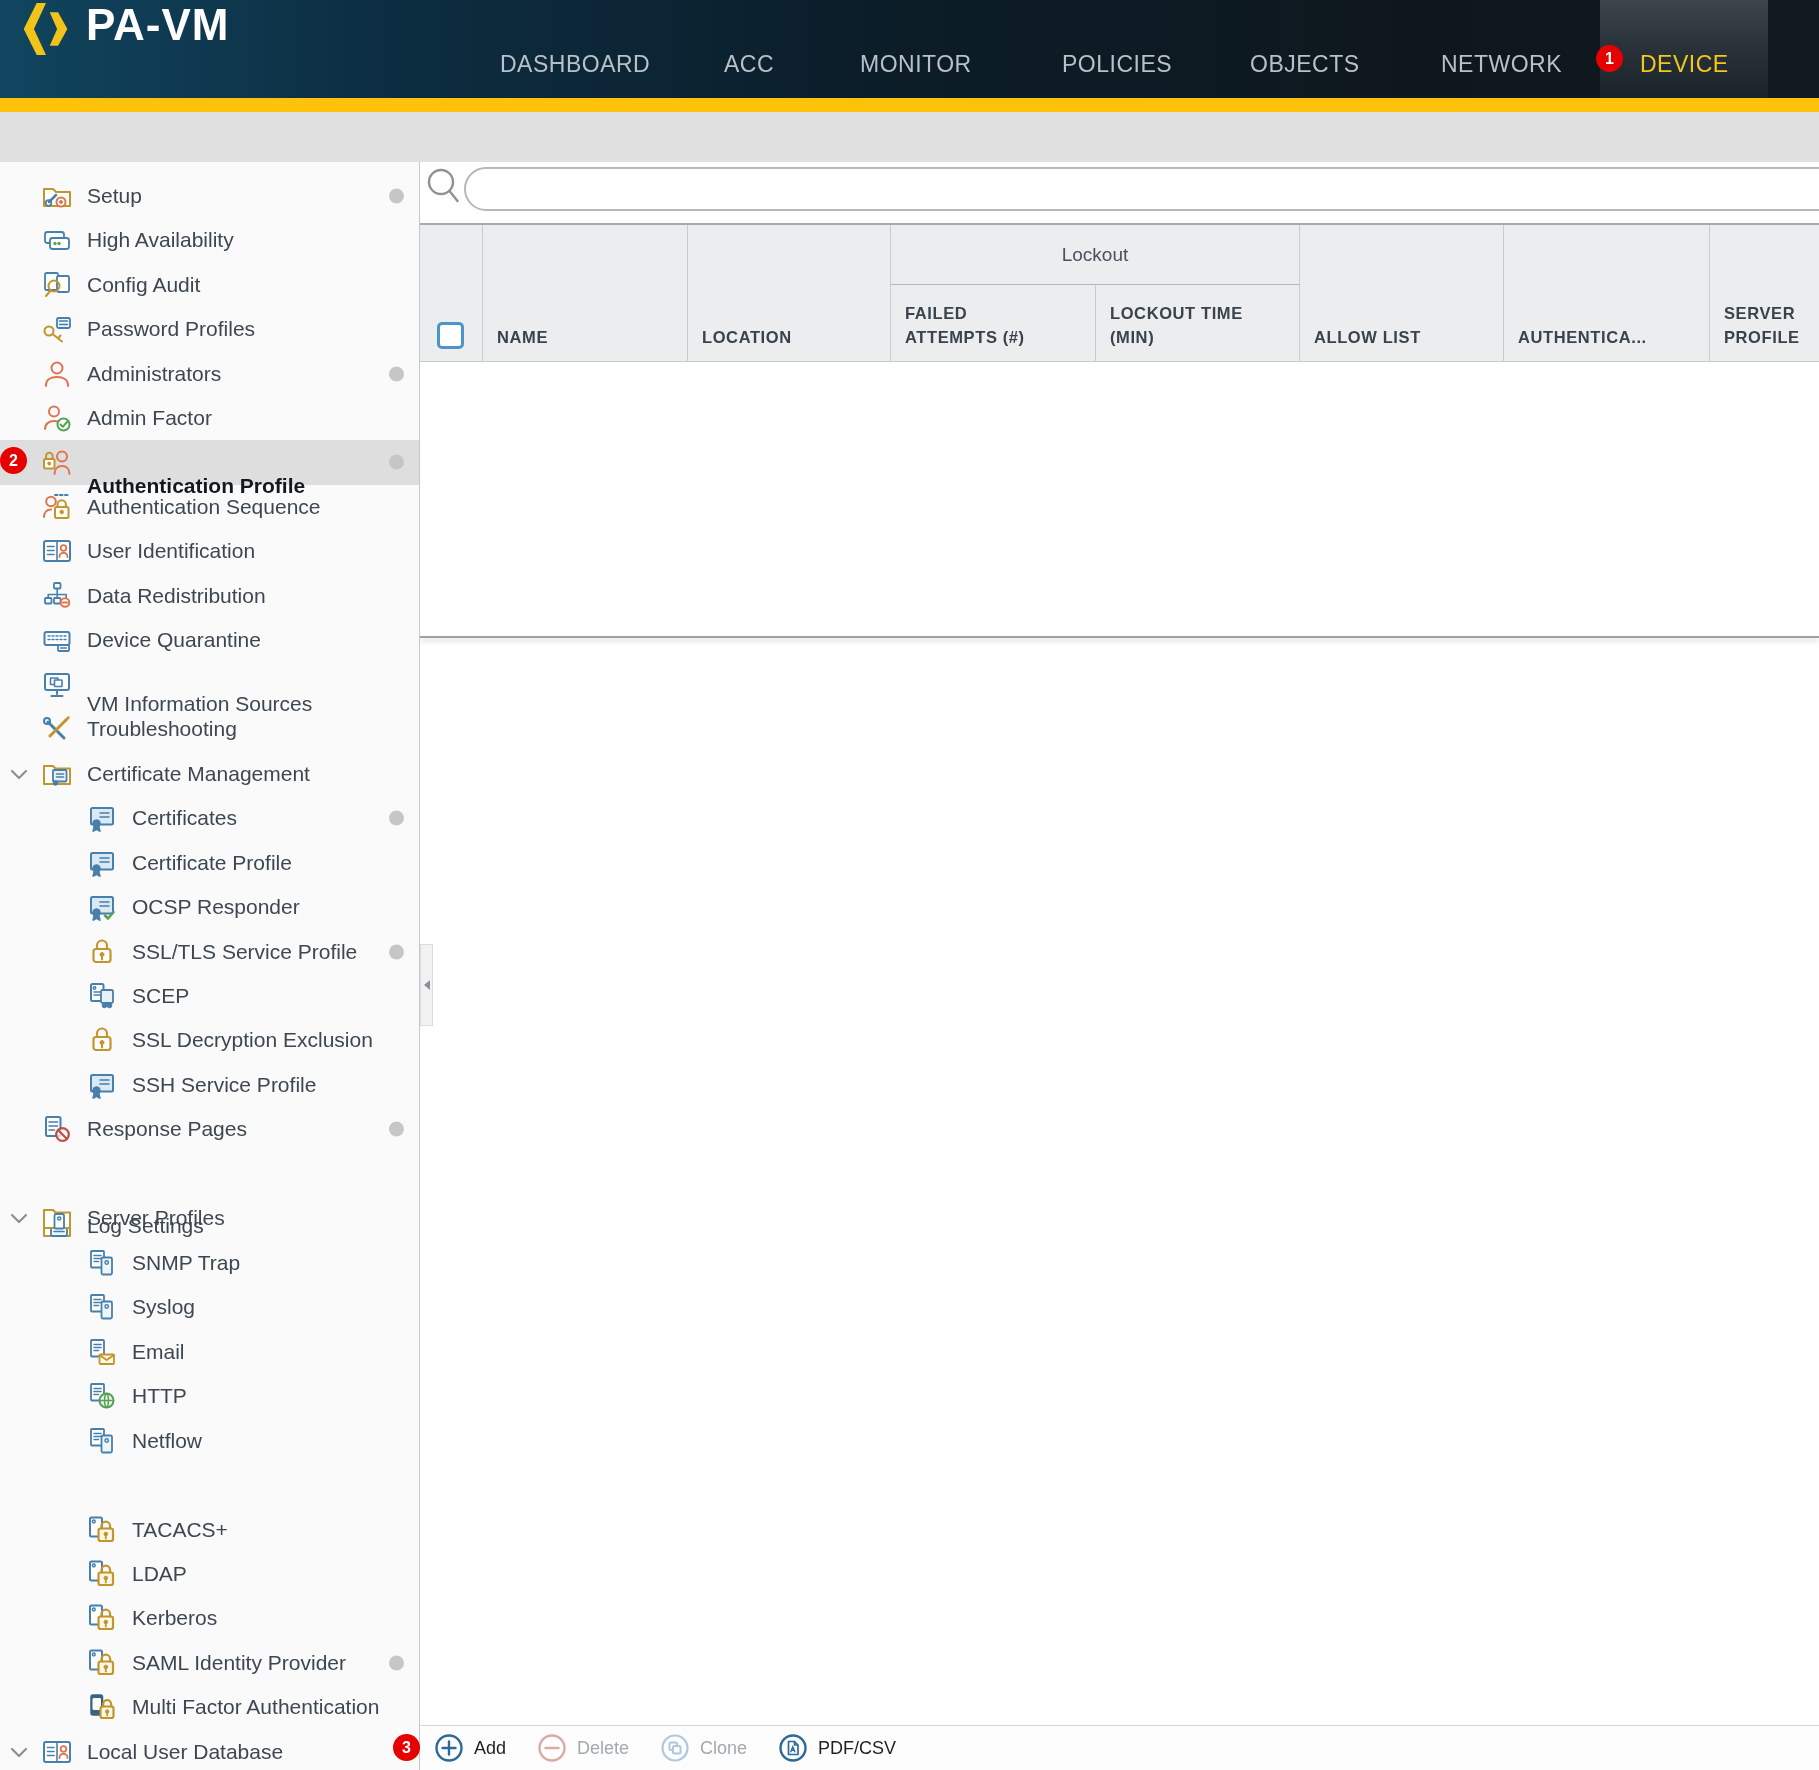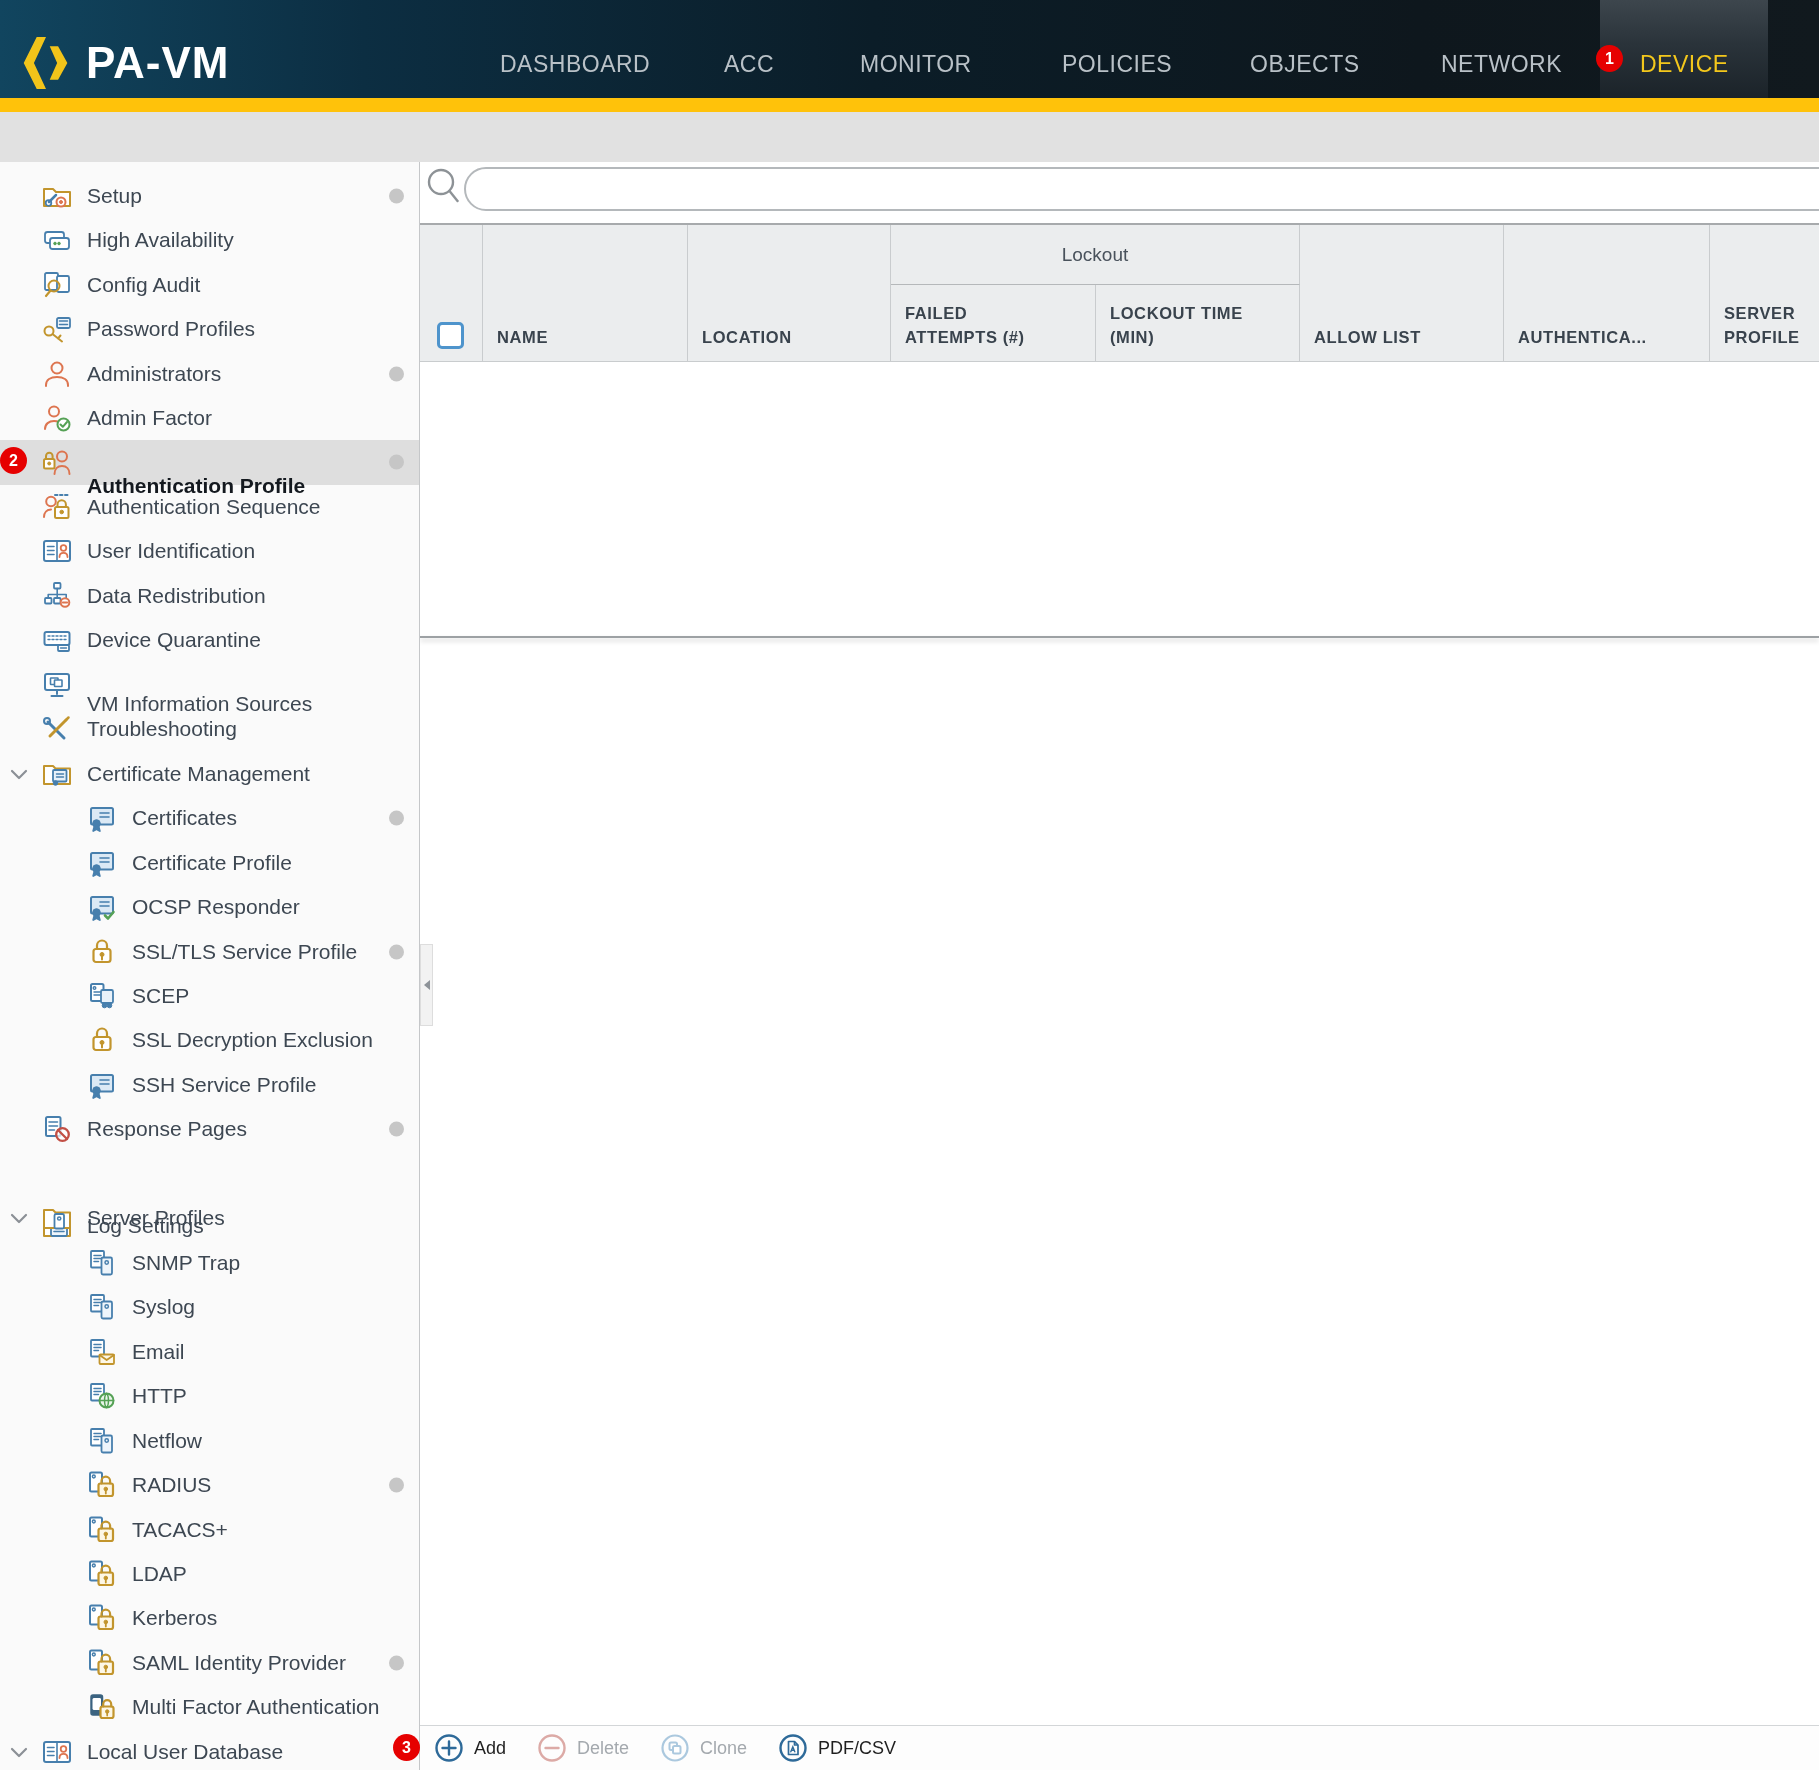--- a/index.html
+++ b/index.html
@@ -2,21 +2,21 @@
 <html><head>
 <meta charset="utf-8">
 <style>
   html,body{margin:0;padding:0}
   body{width:1819px;height:1770px;overflow:hidden;position:relative;background:#fff;
        font-family:"Liberation Sans",sans-serif;-webkit-font-smoothing:antialiased}
 
   
   .navbar{position:absolute;left:0;top:0;width:1819px;height:98px;
           background:linear-gradient(90deg,#11455f 0%,#0c2e42 20%,#0b1d28 48%,#0e171d 78%,#11191e 100%)}
-  .logo{position:absolute;left:20px;top:0;height:126px;display:flex;align-items:center;gap:14px}
+  .logo{position:absolute;left:20px;top:0;height:126px;display:flex;align-items:flex-start;gap:14px}
   .logo .ptxt{color:#fff;font-size:44px;font-weight:bold;letter-spacing:1px}
   .nav-item{position:absolute;top:0;height:98px;display:flex;align-items:center;
             padding-top:30px;box-sizing:border-box;color:#b9c1c7;font-size:23px;
             letter-spacing:.5px;cursor:pointer;white-space:nowrap}
   .nav-item.active{background:linear-gradient(180deg,#3d464d 0%,#2a333a 45%,#1b2329 100%);
             color:#f3c71c;justify-content:flex-start;padding-left:40px;width:168px}
   .yellow-bar{position:absolute;left:0;top:98px;width:1819px;height:14px;background:#ffc20a}
   .gray-strip{position:absolute;left:0;top:112px;width:1819px;height:50px;background:#e1e1e1}
 
   
@@ -383,32 +383,20 @@
       </div>
       <div class="side-row" style="top: 1256.38px; height: 44.46px;">
         <span class="ic" style="left: 87px;"><svg width="30" height="30" viewBox="0 0 30 30">
             <rect x="4" y="3" width="13" height="16.5" rx="1" stroke="#477fad" fill="#fff" stroke-width="1.8"></rect>
             <path d="M7 7.5h7M7 10.5h7M7 13.5h4.5" stroke="#477fad" stroke-width="1.5" fill="none" stroke-linecap="round" stroke-linejoin="round"></path>
             <rect x="14.5" y="9.5" width="10.5" height="17" rx="1.5" stroke="#477fad" fill="#eef5fb" stroke-width="1.8"></rect>
             <circle cx="19.7" cy="14.5" r="1.7" stroke="#477fad" fill="none" stroke-width="1.5"></circle>
           </svg></span>
         <span class="lbl" style="left: 132px;">Netflow</span>
       </div>
-      <div class="side-row" style="top: 1300.84px; height: 44.46px;">
-        <span class="ic" style="left: 87px;"><svg width="30" height="30" viewBox="0 0 30 30">
-            <rect x="3" y="2.5" width="12" height="19" rx="1.5" stroke="#477fad" fill="#fff" stroke-width="2"></rect>
-            <circle cx="6.8" cy="6.5" r="1.4" stroke="#477fad" fill="none" stroke-width="1.5"></circle>
-            <rect x="11.5" y="13.5" width="14.5" height="12.5" rx="2" stroke="#c2952d" fill="#fdf7e6" stroke-width="2.2"></rect>
-            <path d="M14.5 13.5V11a4.3 4.3 0 018.6 0v2.5" stroke="#c2952d" stroke-width="2.2" fill="none" stroke-linecap="round" stroke-linejoin="round"></path>
-            <circle cx="18.8" cy="19" r="1.8" stroke="#c2952d" fill="#c2952d" stroke-width="1"></circle>
-            <path d="M18.8 20.5v3" stroke="#c2952d" stroke-width="1.8" fill="none" stroke-linecap="round" stroke-linejoin="round"></path>
-          </svg></span>
-        <span class="lbl" style="left: 132px;">RADIUS</span>
-        <span class="dot"></span>
-      </div>
       <div class="side-row" style="top: 1345.3px; height: 44.46px;">
         <span class="ic" style="left: 87px;"><svg width="30" height="30" viewBox="0 0 30 30">
             <rect x="3" y="2.5" width="12" height="19" rx="1.5" stroke="#477fad" fill="#fff" stroke-width="2"></rect>
             <circle cx="6.8" cy="6.5" r="1.4" stroke="#477fad" fill="none" stroke-width="1.5"></circle>
             <rect x="11.5" y="13.5" width="14.5" height="12.5" rx="2" stroke="#c2952d" fill="#fdf7e6" stroke-width="2.2"></rect>
             <path d="M14.5 13.5V11a4.3 4.3 0 018.6 0v2.5" stroke="#c2952d" stroke-width="2.2" fill="none" stroke-linecap="round" stroke-linejoin="round"></path>
             <circle cx="18.8" cy="19" r="1.8" stroke="#c2952d" fill="#c2952d" stroke-width="1"></circle>
             <path d="M18.8 20.5v3" stroke="#c2952d" stroke-width="1.8" fill="none" stroke-linecap="round" stroke-linejoin="round"></path>
           </svg></span>
         <span class="lbl" style="left: 132px;">TACACS+</span>

